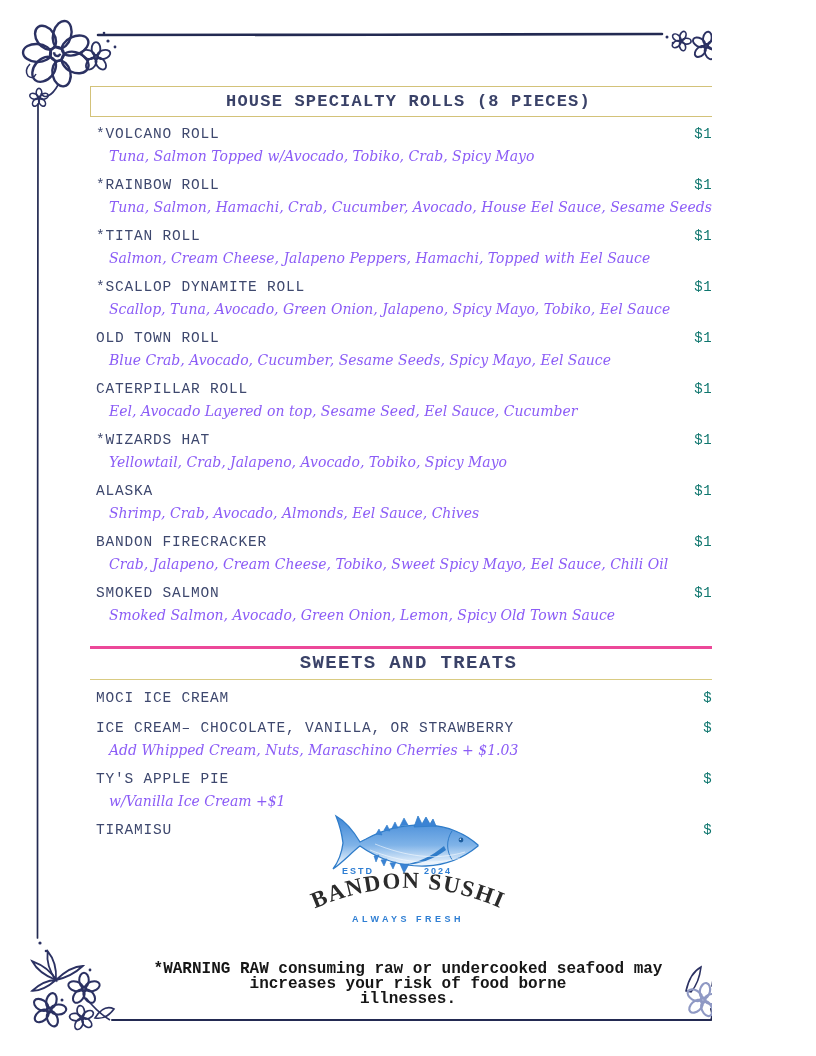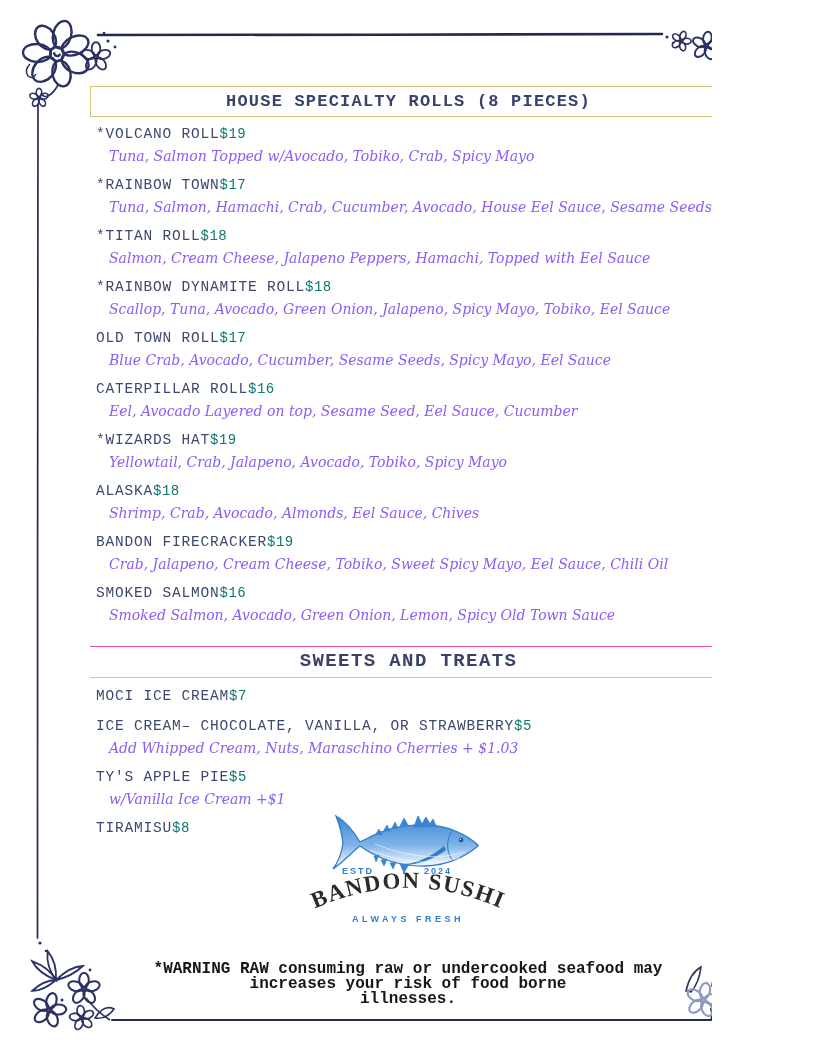--- a/index.html
+++ b/index.html
@@ -8,27 +8,27 @@
   .frame{position:absolute;left:0;top:0;width:816px;height:1056px;}
 
   .content{position:absolute;left:90px;top:86px;width:637px;}
 
   .title-box{box-sizing:border-box;height:31px;border:1.5px solid #d3c279;
              display:flex;align-items:center;justify-content:center;margin-bottom:7px;}
   .title-box span{font-family:"Liberation Mono",monospace;font-weight:700;font-size:17px;
                   letter-spacing:1.2px;color:#3a4268;}
 
   .mi{margin-bottom:9px;padding:0 6px;}
-  .mi .row{display:flex;align-items:baseline;line-height:21px;}
+  .mi .row{display:flex;justify-content:space-between;align-items:baseline;line-height:21px;}
   .nm{font-size:14.5px;letter-spacing:0.8px;color:#3e486e;white-space:nowrap;}
   .pr{font-size:14px;letter-spacing:0.5px;color:#0f766e;}
   .ds{font-family:"DejaVu Serif",serif;font-style:italic;font-size:14px;line-height:20px;
       margin-top:1px;padding-left:13px;color:#8b5cf6;}
 
-  .sweets-hd{margin-top:21px;margin-bottom:8px;border-top:1px solid #ec4899;border-bottom:1px solid #d9cb82;
+  .sweets-hd{margin-top:21px;margin-bottom:8px;border-top:3px solid #ec4899;border-bottom:1px solid #d9cb82;
              line-height:29px;text-align:center;}
   .sweets-hd span{font-family:"Liberation Mono",monospace;font-weight:700;font-size:19px;
                   letter-spacing:1.4px;color:#3a4268;}
 
   .logo{position:absolute;left:300px;top:806px;width:216px;height:124px;}
 
   .warning{position:absolute;left:108px;top:962px;width:600px;text-align:center;
            font-family:"Liberation Mono",monospace;font-weight:700;font-size:16px;line-height:15px;
            color:#161616;white-space:pre-line;}
 </style>
@@ -135,35 +135,35 @@
 
     <div class="mi">
       <div class="row">
           <span class="nm">*VOLCANO ROLL</span>
           <span class="pr">$19</span>
         </div>
       <div class="ds">Tuna, Salmon Topped w/Avocado, Tobiko, Crab, Spicy Mayo</div>
     </div>
     <div class="mi">
       <div class="row">
-          <span class="nm">*RAINBOW TOWN</span>
+          <span class="nm">*RAINBOW ROLL</span>
           <span class="pr">$17</span>
         </div>
       <div class="ds">Tuna, Salmon, Hamachi, Crab, Cucumber, Avocado, House Eel Sauce, Sesame Seeds</div>
     </div>
     <div class="mi">
       <div class="row">
           <span class="nm">*TITAN ROLL</span>
           <span class="pr">$18</span>
         </div>
       <div class="ds">Salmon, Cream Cheese, Jalapeno Peppers, Hamachi, Topped with Eel Sauce</div>
     </div>
     <div class="mi">
       <div class="row">
-          <span class="nm">*RAINBOW DYNAMITE ROLL</span>
+          <span class="nm">*SCALLOP DYNAMITE ROLL</span>
           <span class="pr">$18</span>
         </div>
       <div class="ds">Scallop, Tuna, Avocado, Green Onion, Jalapeno, Spicy Mayo, Tobiko, Eel Sauce</div>
     </div>
     <div class="mi">
       <div class="row">
           <span class="nm">OLD TOWN ROLL</span>
           <span class="pr">$17</span>
         </div>
       <div class="ds">Blue Crab, Avocado, Cucumber, Sesame Seeds, Spicy Mayo, Eel Sauce</div>

